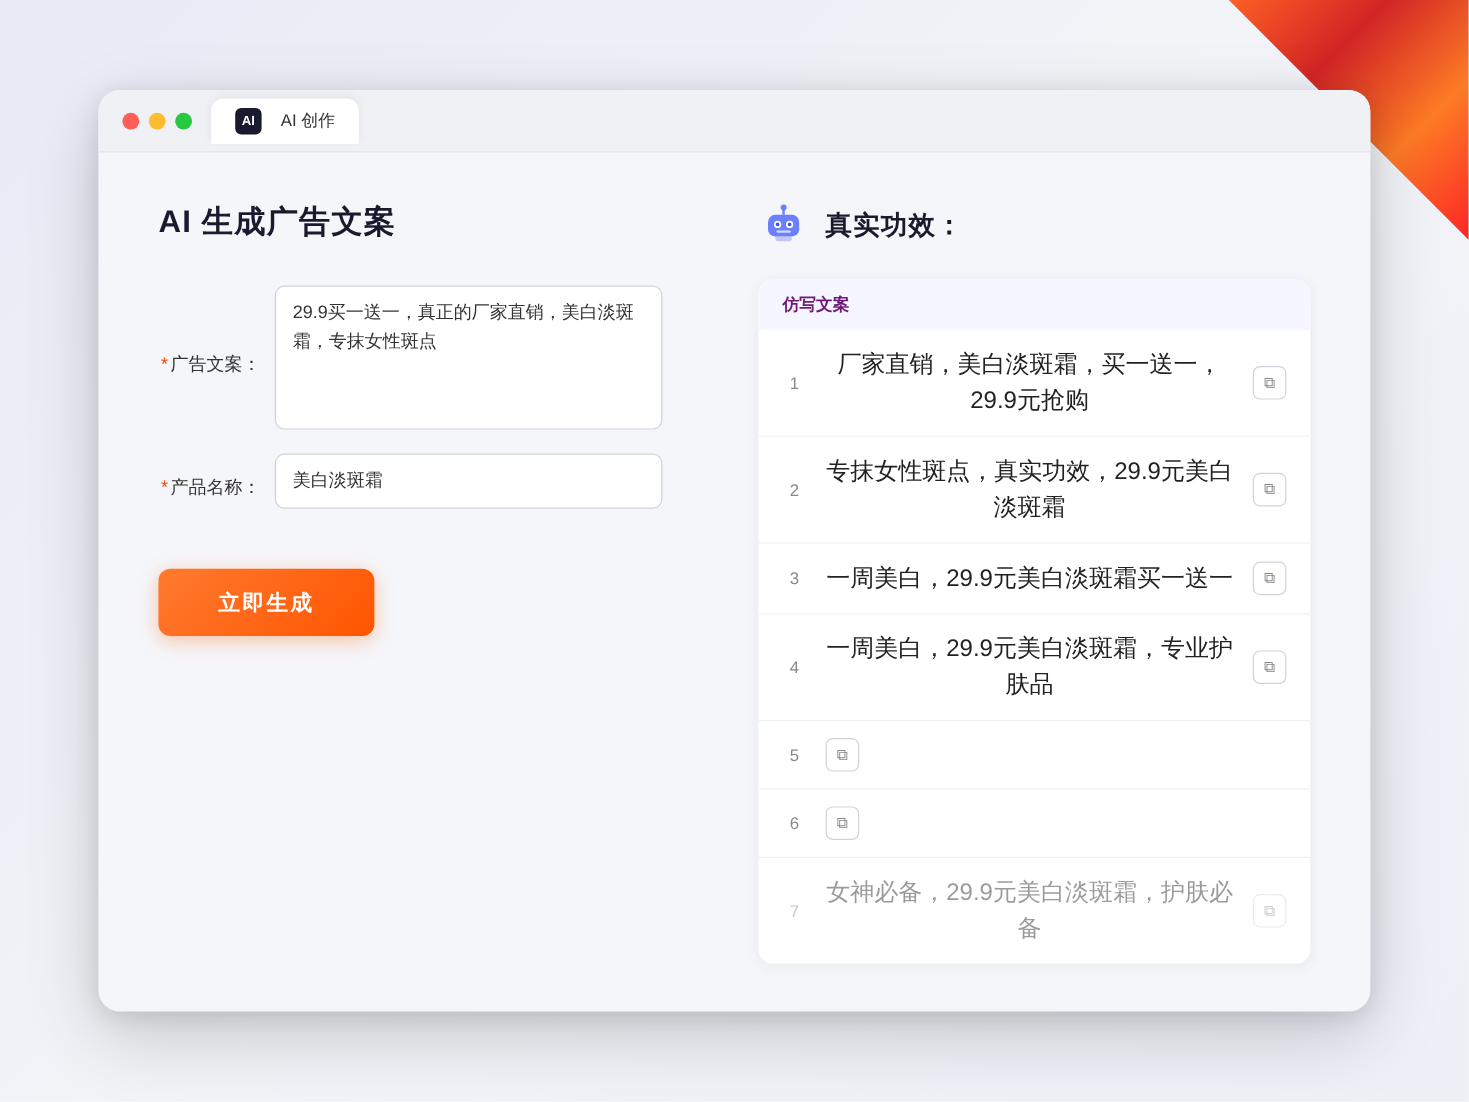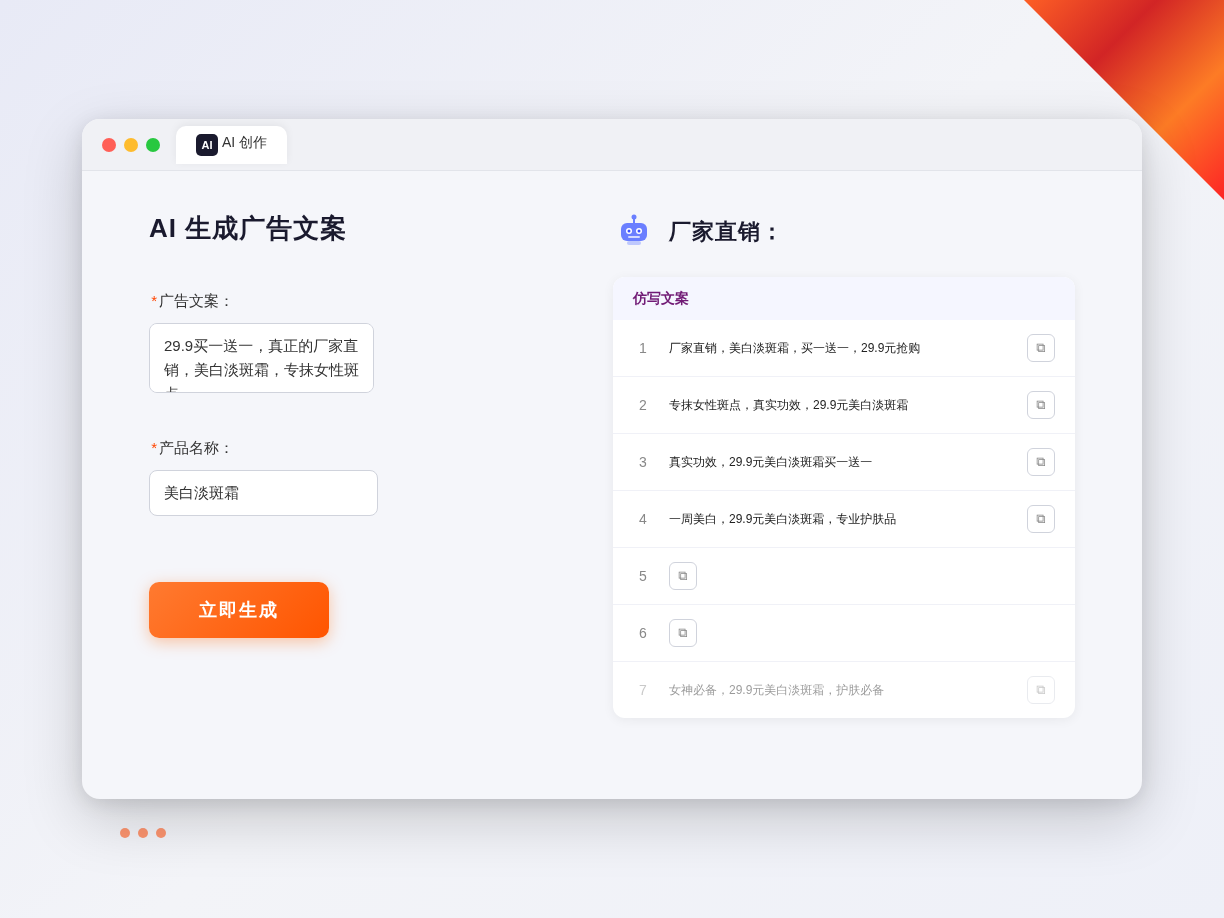--- a/index.html
+++ b/index.html
@@ -72,22 +72,22 @@
       width: 14px; height: 14px;
       border-radius: 50%;
       cursor: pointer;
     }
     .tl-red { background: #ff5f57; }
     .tl-yellow { background: #febc2e; }
     .tl-green { background: #28c840; }
 
     .tab {
       display: flex;
-      align-items: flex-start;
-      gap: 4px;
+      align-items: center;
+      gap: 16px;
       background: #ffffff;
       border-radius: 10px 10px 0 0;
       padding: 8px 20px;
       font-size: 14px;
       color: #333;
       font-weight: 500;
       box-shadow: 0 -2px 8px rgba(0,0,0,0.06);
     }
 
     .tab-icon {
@@ -99,44 +99,43 @@
       align-items: center;
       justify-content: center;
       font-size: 11px;
       color: white;
       font-weight: 700;
     }
 
     
     .main-content {
       display: flex;
-      padding: 40px 67px;
-      gap: 44px;
+      padding: 40px 50px;
+      gap: 80px;
       min-height: 628px;
     }
 
     
     .left-panel {
       flex: 0 0 420px;
     }
 
     .page-title {
       font-size: 26px;
       font-weight: 700;
       color: #1a1a2e;
       margin-bottom: 36px;
       letter-spacing: 1px;
     }
 
     .form-group {
       display: flex;
-      align-items: flex-start;
-      margin-bottom: 36px;
+      align-items: center;
+      margin-bottom: 20px;
       gap: 12px;
-      flex-direction: column;
     }
 
     .form-label {
       font-size: 15px;
       color: #333;
       min-width: 85px;
       text-align: right;
       padding-top: 10px;
       white-space: nowrap;
     }
@@ -250,23 +249,24 @@
 
     .row-num {
       font-size: 14px;
       color: #888;
       min-width: 20px;
       text-align: center;
     }
 
     .row-text {
       flex: 1;
-      font-size: 12px;
+      font-size: 20px;
       color: #222;
       line-height: 1.5;
+      text-align: center;
     }
 
     .copy-btn {
       width: 28px;
       height: 28px;
       border: 1.5px solid #d0d3dc;
       border-radius: 6px;
       background: white;
       cursor: pointer;
       display: flex;
@@ -336,21 +336,21 @@
             <circle cx="26" cy="20" r="1.5" fill="#3a4fff"></circle>
 
             <rect x="15" y="25" width="12" height="2" rx="1" fill="white" opacity="0.7"></rect>
 
             <line x1="21" y1="12" x2="21" y2="7" stroke="#6b7fff" stroke-width="2"></line>
             <circle cx="21" cy="6" r="2.5" fill="#6b7fff"></circle>
 
             <rect x="14" y="30" width="14" height="4" rx="2" fill="#8899ff" opacity="0.5"></rect>
           </svg>
         </div>
-        <h2 class="right-title">厂家直销：</h2>
+        <h2 class="right-title">真实功效：</h2>
       </div>
 
       <div class="result-table">
         <div class="table-header">
           <span class="table-header-text">仿写文案</span>
         </div>
 
         <div class="result-row">
           <span class="row-num">1</span>
           <span class="row-text">厂家直销，美白淡斑霜，买一送一，29.9元抢购</span>
@@ -358,21 +358,21 @@
         </div>
 
         <div class="result-row">
           <span class="row-num">2</span>
           <span class="row-text">专抹女性斑点，真实功效，29.9元美白淡斑霜</span>
           <button class="copy-btn">⧉</button>
         </div>
 
         <div class="result-row">
           <span class="row-num">3</span>
-          <span class="row-text">真实功效，29.9元美白淡斑霜买一送一</span>
+          <span class="row-text">一周美白，29.9元美白淡斑霜买一送一</span>
           <button class="copy-btn">⧉</button>
         </div>
 
         <div class="result-row">
           <span class="row-num">4</span>
           <span class="row-text">一周美白，29.9元美白淡斑霜，专业护肤品</span>
           <button class="copy-btn">⧉</button>
         </div>
 
         <div class="result-row">

